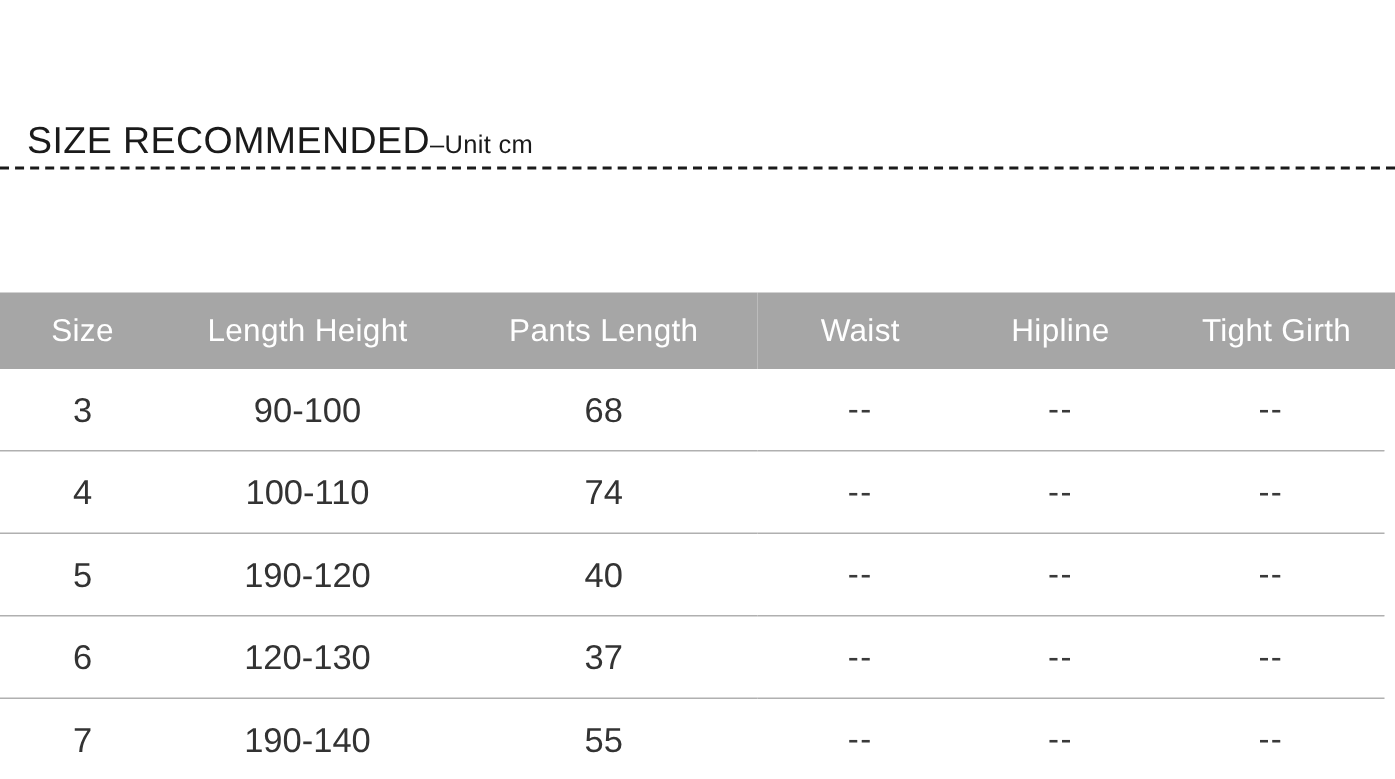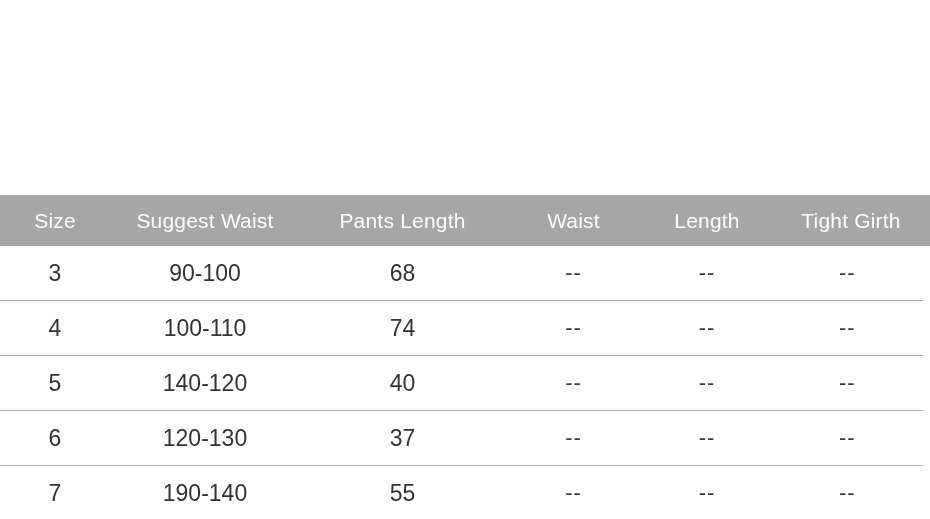--- a/index.html
+++ b/index.html
@@ -113,37 +113,43 @@
   
   .size-table tbody tr td:last-child {
     border-right: 15px solid #ffffff;
   }
 </style>
 </head>
 <body>
 
 <div class="page">
 
+  <div class="title-block">
+    <div class="title-line">
+      <span class="title-main">SIZE  RECOMMENDED</span><span class="title-sub">–Unit cm</span>
+    </div>
+    <div class="title-rule"></div>
+  </div>
 
   <table class="size-table">
     <colgroup>
       <col class="c-size">
       <col class="c-height">
       <col class="c-pants">
       <col class="c-waist">
       <col class="c-hipline">
       <col class="c-girth">
     </colgroup>
     <thead>
       <tr>
         <th>Size</th>
-        <th>Suggest Waist</th>
+        <th>Length Height</th>
         <th>Pants Length</th>
         <th>Waist</th>
-        <th>Length</th>
+        <th>Hipline</th>
         <th>Tight Girth</th>
       </tr>
     </thead>
     <tbody>
       <tr>
         <td>3</td>
         <td>90-100</td>
         <td>68</td>
         <td class="dash">--</td>
         <td class="dash">--</td>
@@ -152,21 +158,21 @@
       <tr>
         <td>4</td>
         <td>100-110</td>
         <td>74</td>
         <td class="dash">--</td>
         <td class="dash">--</td>
         <td class="dash">--</td>
       </tr>
       <tr>
         <td>5</td>
-        <td>140-120</td>
+        <td>190-120</td>
         <td>40</td>
         <td class="dash">--</td>
         <td class="dash">--</td>
         <td class="dash">--</td>
       </tr>
       <tr>
         <td>6</td>
         <td>120-130</td>
         <td>37</td>
         <td class="dash">--</td>

